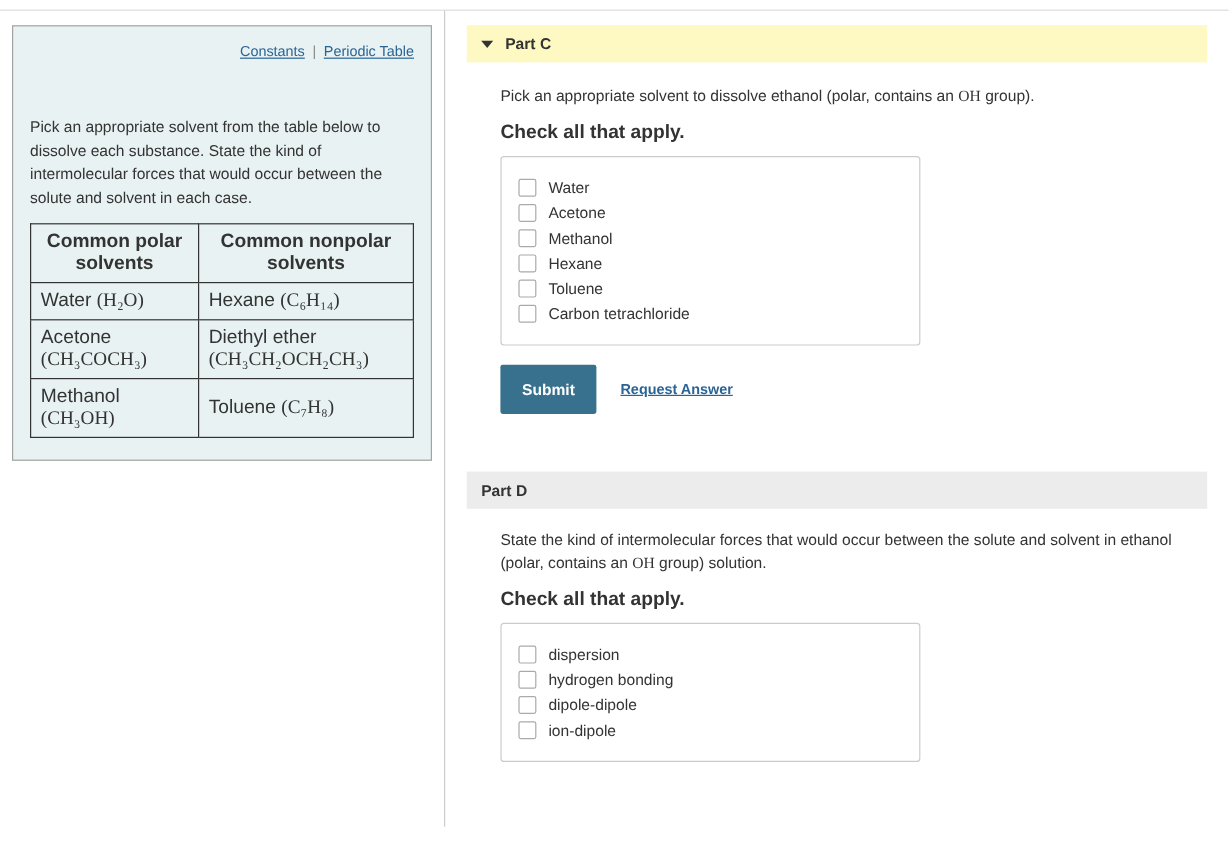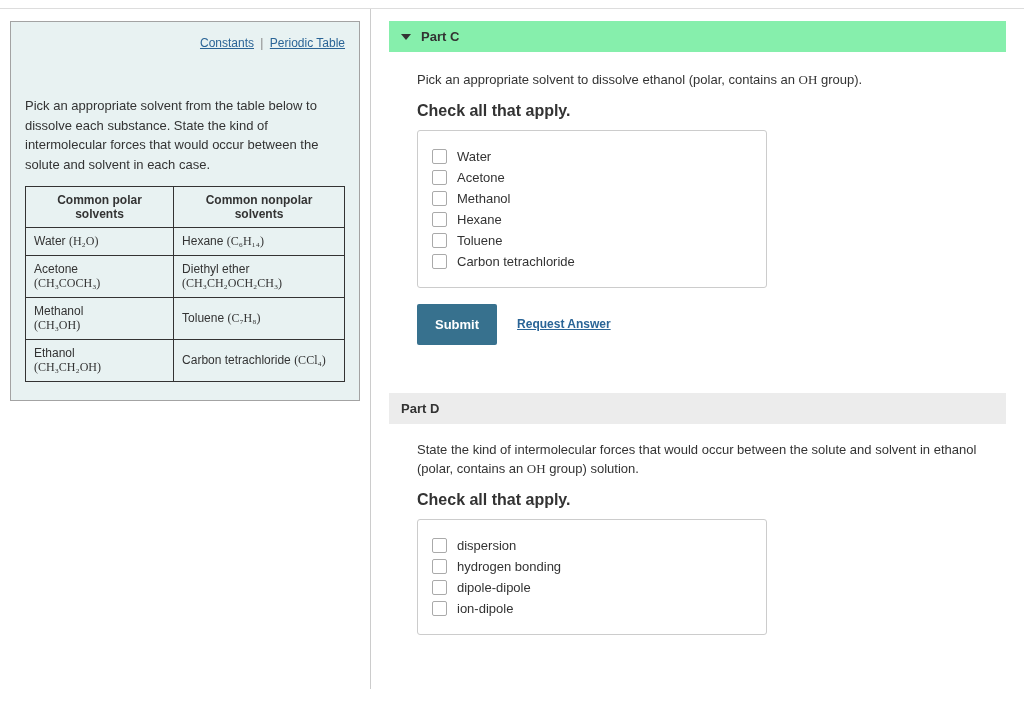--- a/index.html
+++ b/index.html
@@ -6,24 +6,24 @@
 .top-border { border-bottom:1px solid #ddd; height:8px; }
 .wrap { display:flex; max-width:1024px; }
 .left { width:370px; padding:12px 10px 10px 10px; box-sizing:border-box; }
 .right { flex:1; padding:12px 18px; box-sizing:border-box; border-left:1px solid #ccc; min-height:680px;}
 .info-box { background:#e8f2f2; border:1px solid #a3a3a3; padding:14px 14px 18px 14px; }
 .info-links { text-align:right; font-size:12px; margin-bottom:10px; }
 .info-links a { color:#2a6496; text-decoration:underline; }
 .sep { color:#888; margin:0 3px; text-decoration:none; }
 .lead { font-size:13px; color:#333; line-height:1.5; margin-bottom:12px;margin-top:46px;}
 table.sol { border-collapse:collapse; width:100%; background:#e8f2f2;}
-table.sol th, table.sol td { border:1px solid #333; padding:6px 8px; font-size:12px; vertical-align:middle;}
+table.sol th, table.sol td { border:1px solid #333; padding:6px 8px; font-size:16px; vertical-align:middle;}
 table.sol th { font-weight:bold; text-align:center; }
 .formula { font-family:"Times New Roman",serif; }
-.part-head { background:#86efac; padding:8px 12px; margin-bottom:2px; font-weight:bold; font-size:13px; display:flex; align-items:center; cursor:pointer;}
+.part-head { background:#fef9c3; padding:8px 12px; margin-bottom:2px; font-weight:bold; font-size:13px; display:flex; align-items:center; cursor:pointer;}
 .part-head .tri { width:0;height:0;border-left:5px solid transparent;border-right:5px solid transparent;border-top:6px solid #333;margin-right:10px;}
 .part-body { padding:16px 28px 20px 28px;}
 .qtext { font-size:13px; margin-bottom:12px; line-height:1.5;}
 .check-instr { font-weight:bold; font-size:16px; margin-bottom:10px;}
 .opts { border:1px solid #ccc; border-radius:3px; padding:12px 14px; width:350px; box-sizing:border-box;}
 .opt-row { display:flex; align-items:center; margin:6px 0; font-size:13px;}
 .opt-row .cb { width:13px;height:13px;border:1px solid #aaa;border-radius:2px;margin-right:10px;background:#fff;}
 .btn-row { margin-top:16px; display:flex; align-items:center;}
 .submit-btn { background:#37718e;color:#fff;border:none;padding:13px 18px;font-size:13px;font-weight:bold;cursor:pointer;border-radius:2px;}
 .req-ans { color:#2a6496;text-decoration:underline;font-weight:bold;font-size:12px;margin-left:20px;}
@@ -52,24 +52,20 @@
           <td><span>Water</span> <span class="formula">(H₂O)</span></td>
           <td><span>Hexane</span> <span class="formula">(C₆H₁₄)</span></td>
         </tr>
         <tr>
           <td><span>Acetone</span><br><span class="formula">(CH₃COCH₃)</span></td>
           <td><span>Diethyl ether</span><br><span class="formula">(CH₃CH₂OCH₂CH₃)</span></td>
         </tr>
         <tr>
           <td><span>Methanol</span><br><span class="formula">(CH₃OH)</span></td>
           <td><span>Toluene</span> <span class="formula">(C₇H₈)</span></td>
-        </tr>
-        <tr>
-          <td><span>Ethanol</span><br><span class="formula">(CH₃CH₂OH)</span></td>
-          <td><span>Carbon tetrachloride</span> <span class="formula">(CCl₄)</span></td>
         </tr>
       </tbody>
         </table>
     </div>
   </div>
 
   <div class="right">
     <div class="part-head">
       <span class="tri"></span>
       <span>Part C</span>

